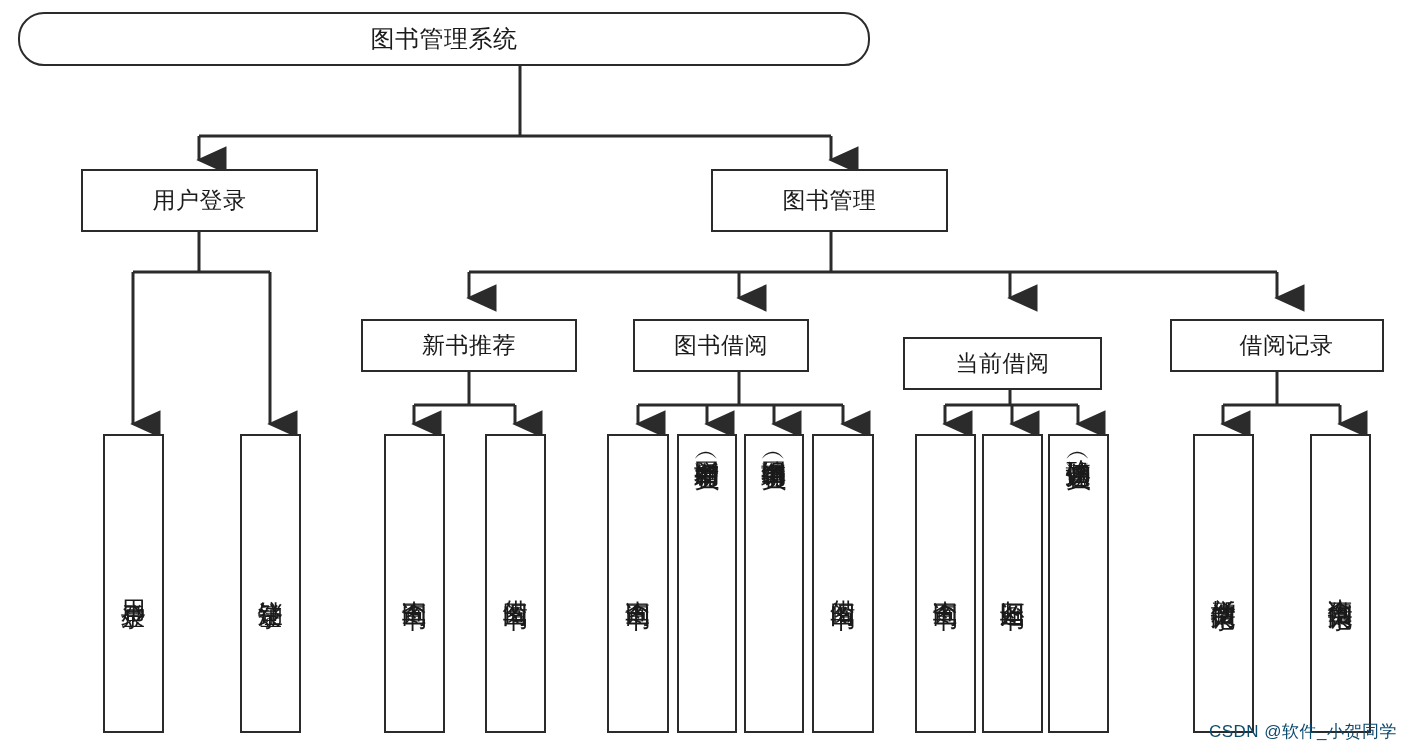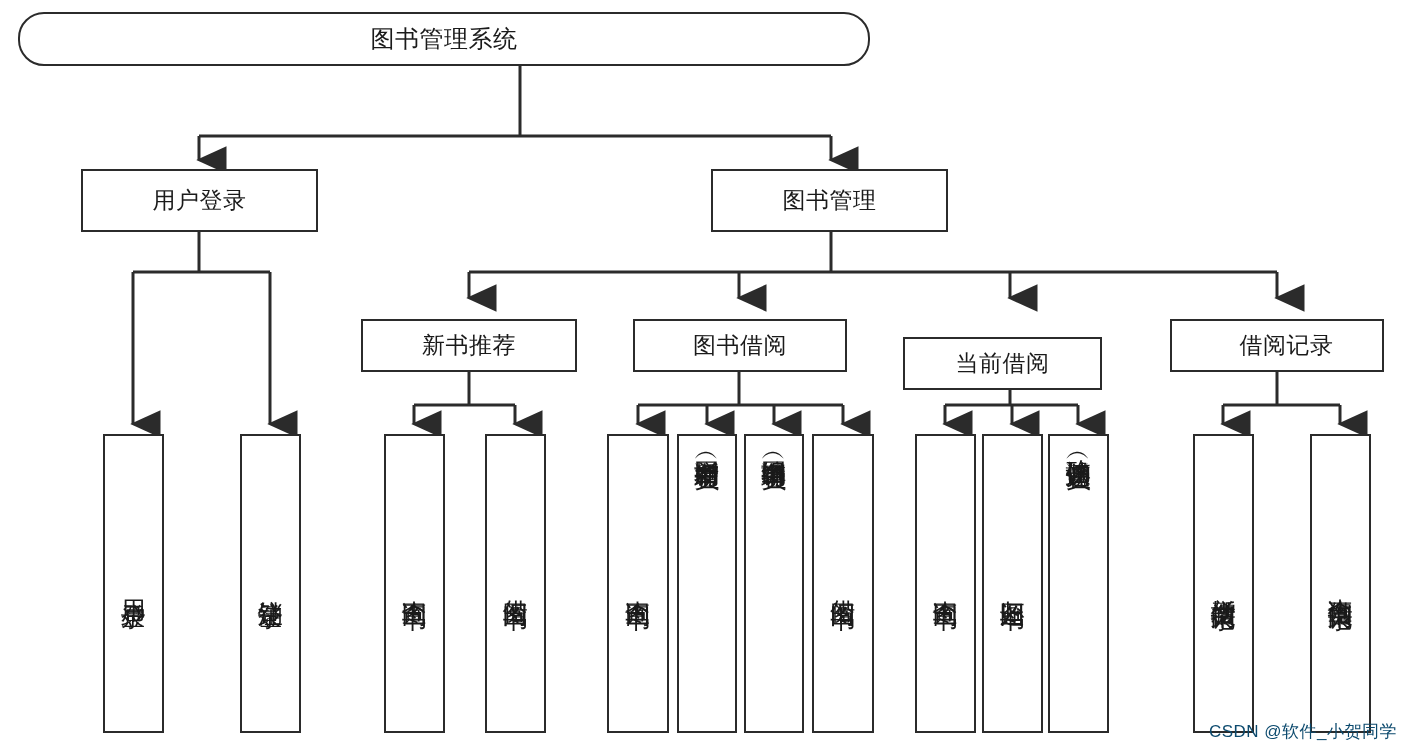--- a/index.html
+++ b/index.html
@@ -143,21 +143,21 @@
   <div class="node horiz" style="left:81px; top:169px; width:237px; height:63px;">
     <span class="node-label">用户登录</span>
   </div>
   <div class="node horiz" style="left:711px; top:169px; width:237px; height:63px;">
     <span class="node-label">图书管理</span>
   </div>
 
   <div class="node horiz" style="left:361px; top:319px; width:216px; height:53px;">
     <span class="node-label">新书推荐</span>
   </div>
-  <div class="node horiz" style="left:633px; top:319px; width:214px; height:53px;">
+  <div class="node horiz" style="left:633px; top:319px; width:176px; height:53px;">
     <span class="node-label">图书借阅</span>
   </div>
   <div class="node horiz" style="left:903px; top:337px; width:199px; height:53px;">
     <span class="node-label">当前借阅</span>
   </div>
   <div class="node horiz" style="left:1170px; top:319px; width:214px; height:53px;padding-left:19px;">
     <span class="node-label">借阅记录</span>
   </div>
 
   <div class="node vert" style="left:103px; top:434px; width:61px; height:299px;">

